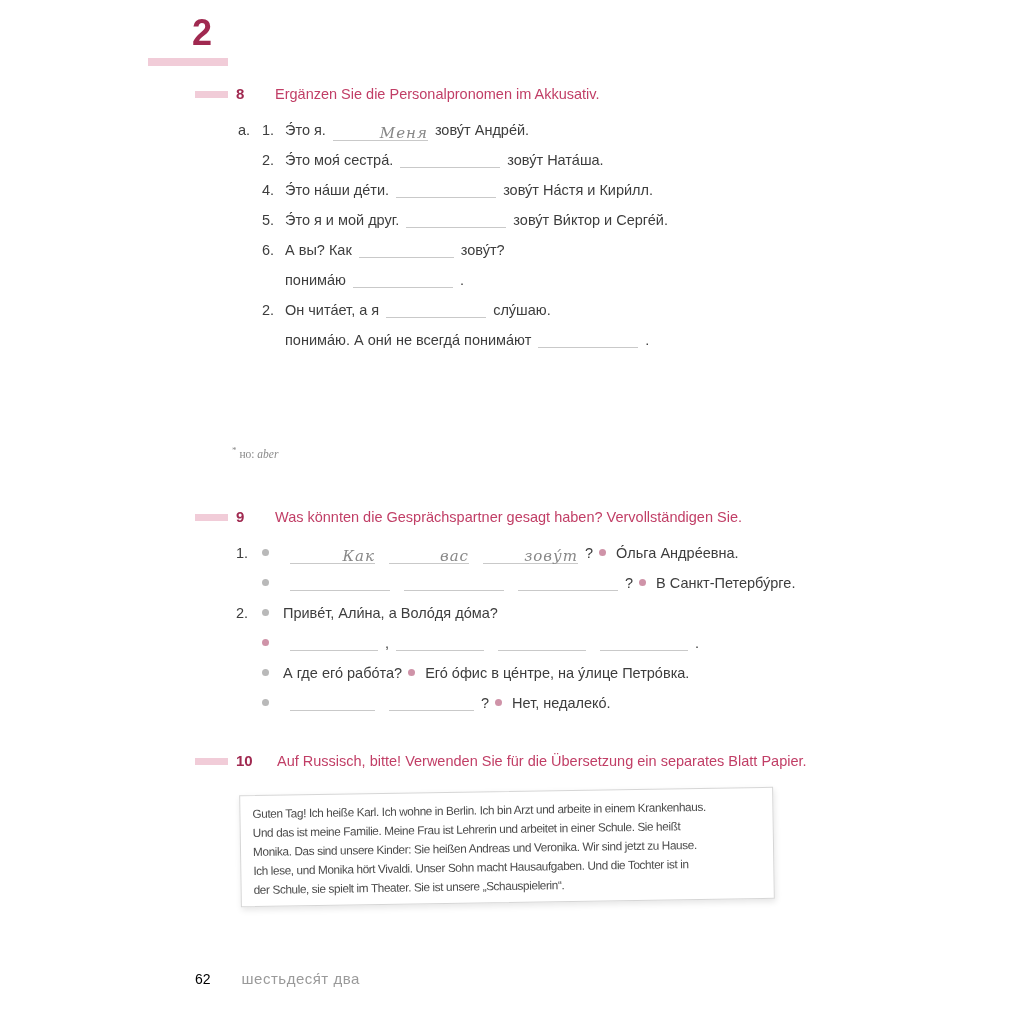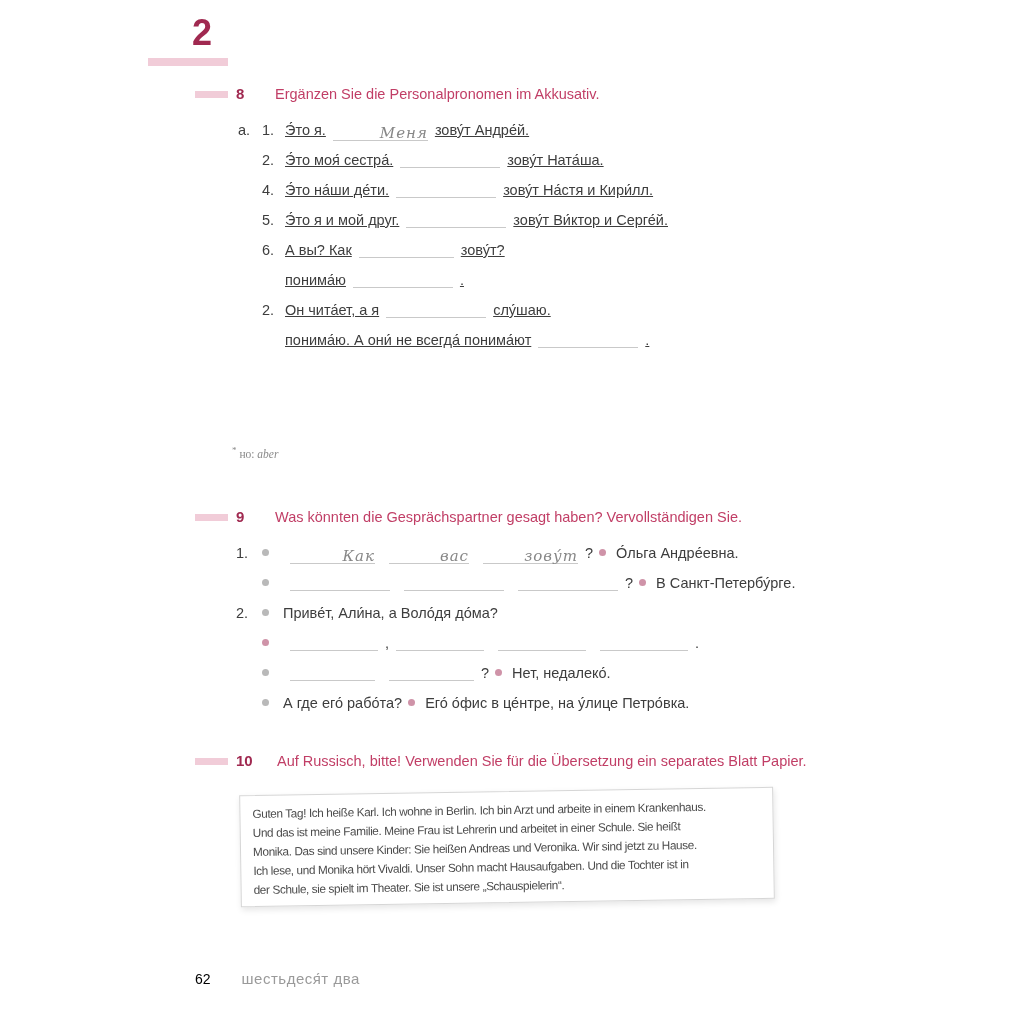--- a/index.html
+++ b/index.html
@@ -65,21 +65,21 @@
 
   <div class="chapter-num">2</div>
   <div class="chapter-bar"></div>
 
   <div class="ex-header" style="top:85px;">
     <span class="ex-marker"></span>
     <span class="ex-num">8</span>
     <span class="ex-title">Ergänzen Sie die Personalpronomen im Akkusativ.</span>
   </div>
 
-  <div class="list" style="top:115px;text-decoration:underline;">
+  <div class="list" style="top:115px;">
 
     <div class="row">
       <span class="sec">a.</span><span class="num">1.</span><span>Э́то я.</span><span class="blank w95"><span class="hand">Меня</span></span><span>зову́т Андре́й.</span>
     </div>
 
     <div class="row">
       <span class="sec"></span><span class="num">2.</span><span>Э́то моя́ сестра́.</span><span class="blank w100"></span><span>зову́т Ната́ша.</span>
     </div>
 
 
@@ -132,25 +132,25 @@
 
     <div class="row">
       <span class="num9">2.</span><span class="bullet gray"></span><span>Приве́т, Али́на, а Воло́дя до́ма?</span>
     </div>
 
     <div class="row">
       <span class="num9"></span><span class="bullet pink" style="margin:0 14px 0 0;"></span><span class="blank w88"></span><span>,</span><span class="blank w88"></span><span class="blank w88"></span><span class="blank w88"></span><span>.</span>
     </div>
 
     <div class="row">
-      <span class="num9"></span><span class="bullet gray"></span><span class="blank w85"></span><span class="blank w85"></span><span>?</span><span class="bullet pink"></span><span>Нет, недалеко́.</span>
+      <span class="num9"></span><span class="bullet gray"></span><span>А где его́ рабо́та?</span><span class="bullet pink"></span><span>Его́ о́фис в це́нтре, на у́лице Петро́вка.</span>
     </div>
 
     <div class="row">
-      <span class="num9"></span><span class="bullet gray"></span><span>А где его́ рабо́та?</span><span class="bullet pink"></span><span>Его́ о́фис в це́нтре, на у́лице Петро́вка.</span>
+      <span class="num9"></span><span class="bullet gray"></span><span class="blank w85"></span><span class="blank w85"></span><span>?</span><span class="bullet pink"></span><span>Нет, недалеко́.</span>
     </div>
   </div>
 
   <div class="ex-header" style="top:752px;">
     <span class="ex-marker"></span>
     <span class="ex-num">10</span>
     <span class="ex-title" style="left:263px;">Auf Russisch, bitte! Verwenden Sie für die Übersetzung ein separates Blatt Papier.</span>
   </div>
 
   <div class="paper-box">

